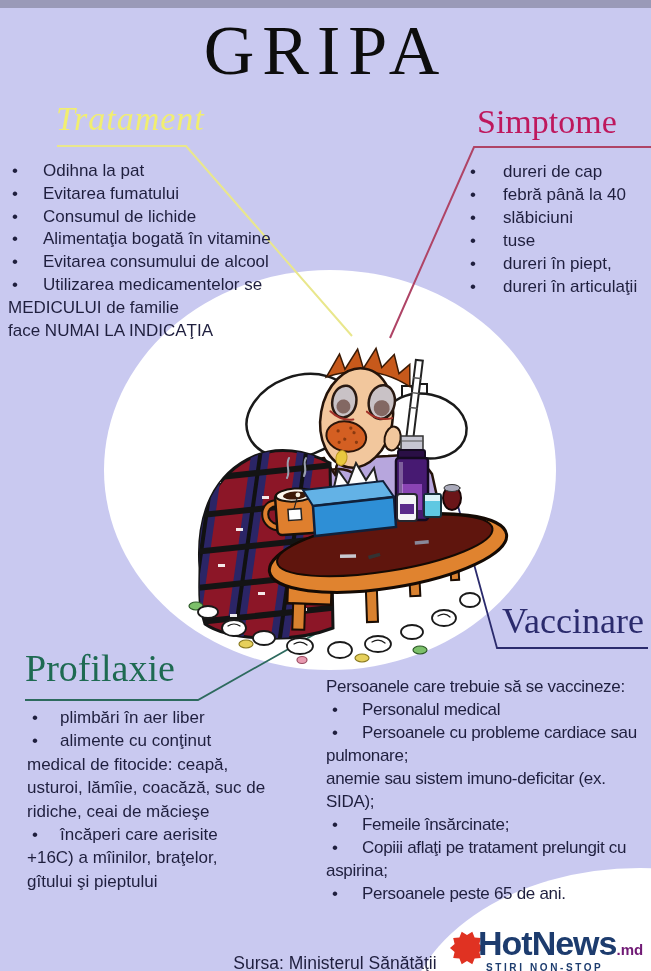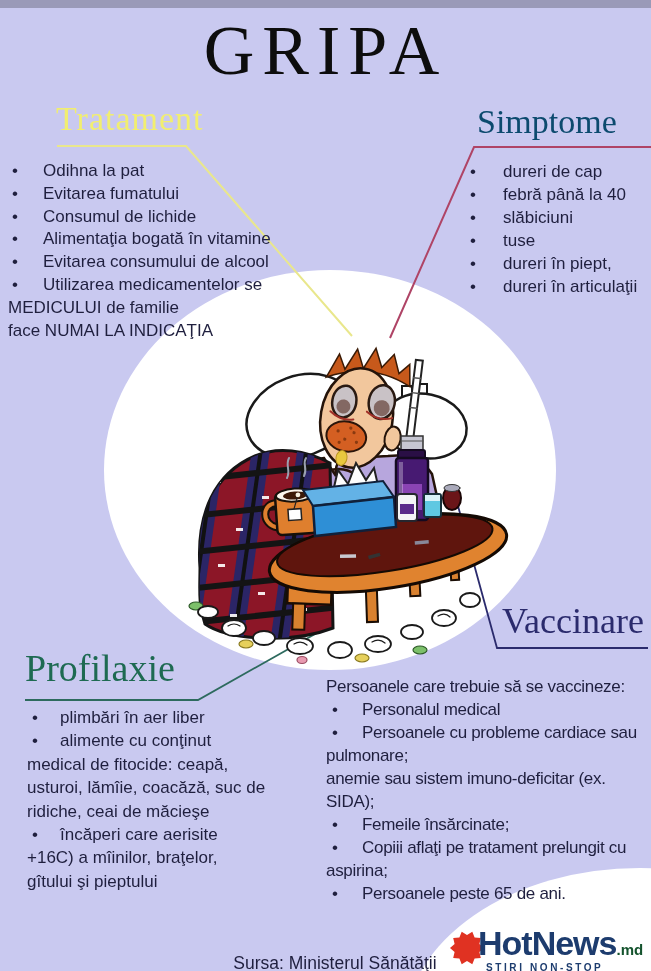--- a/index.html
+++ b/index.html
@@ -8,22 +8,22 @@
     background:#c9c9f0; overflow:hidden;
     font-family:"Liberation Sans", sans-serif;
   }
   #scene { position:absolute; left:0; top:0; width:651px; height:971px; }
 
   .hd { position:absolute; font-family:"Liberation Serif", serif; white-space:nowrap; }
   #title {
     left:0; right:0; top:0; text-align:center;
     font-size:70px; line-height:86px; letter-spacing:8px; color:#0d0d0d;
   }
-  #hd-tratament  { left:56px;  top:92px;  font-size:34px; color:#f1ee70; letter-spacing:1px; }
-  #hd-simptome   { left:477px; top:95px;  font-size:34px; color:#0c4a6e; }
+  #hd-tratament  { left:56px;  top:92px;  font-size:34px; color:#f1ee70; letter-spacing:1px;font-style:italic; }
+  #hd-simptome   { left:477px; top:95px;  font-size:34px; color:#be185d; }
   #hd-profilaxie { left:25px;  top:638px; font-size:38px; color:#1e6a52; }
   #hd-vaccinare  { left:502px; top:592px; font-size:36px; color:#2b2b6d; }
 
   .list { position:absolute; font-size:17px; line-height:22.8px; color:#1f1f3e; }
   .ln { position:relative; white-space:nowrap; }
   .ln.b { padding-left:var(--tx); }
   .ln.b::before { content:"•"; position:absolute; left:var(--bx); top:0; }
   .ln.c { padding-left:0; }
 
   #list-tratament  { left:8px;   top:152px; width:315px; --bx:4px;  --tx:35px; }
@@ -36,21 +36,21 @@
     position:absolute; left:20px; top:945px; width:630px; text-align:center;
     font-size:17.5px; color:#1f1f3e;
   }
 
   #logo { position:absolute; left:449px; top:916px; width:202px; height:52px; }
   #logo-gear { position:absolute; left:0; top:6px; }
   #logo-name {
     position:absolute; left:29px; top:0; font-size:34px; font-weight:bold;
     color:#1d3c6e; letter-spacing:-1px; white-space:nowrap;
   }
-  #logo-domain { font-size:15px; color:#14532d; letter-spacing:0; }
+  #logo-domain { font-size:15px; color:#701a75; letter-spacing:0; }
   #logo-tagline {
     position:absolute; left:37px; top:38px; font-size:10px; font-weight:bold;
     color:#1d3c6e; letter-spacing:2.6px; white-space:nowrap;
   }
 </style>
 </head>
 <body>
 
 <div id="page">
 

